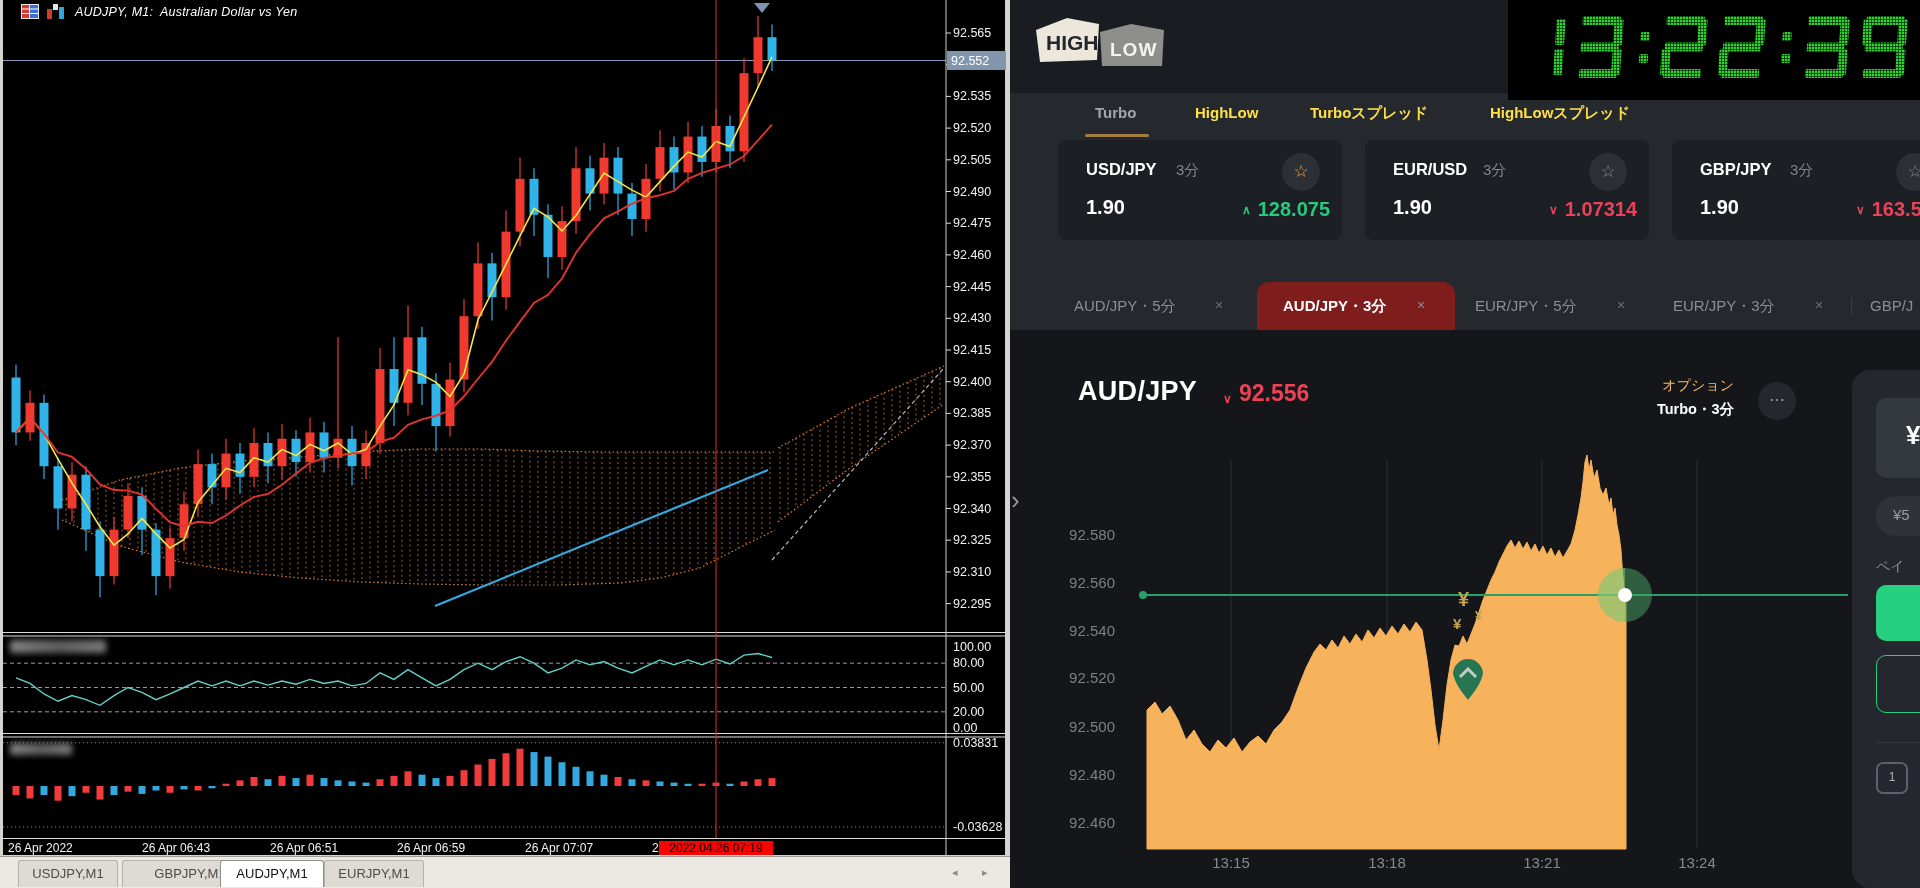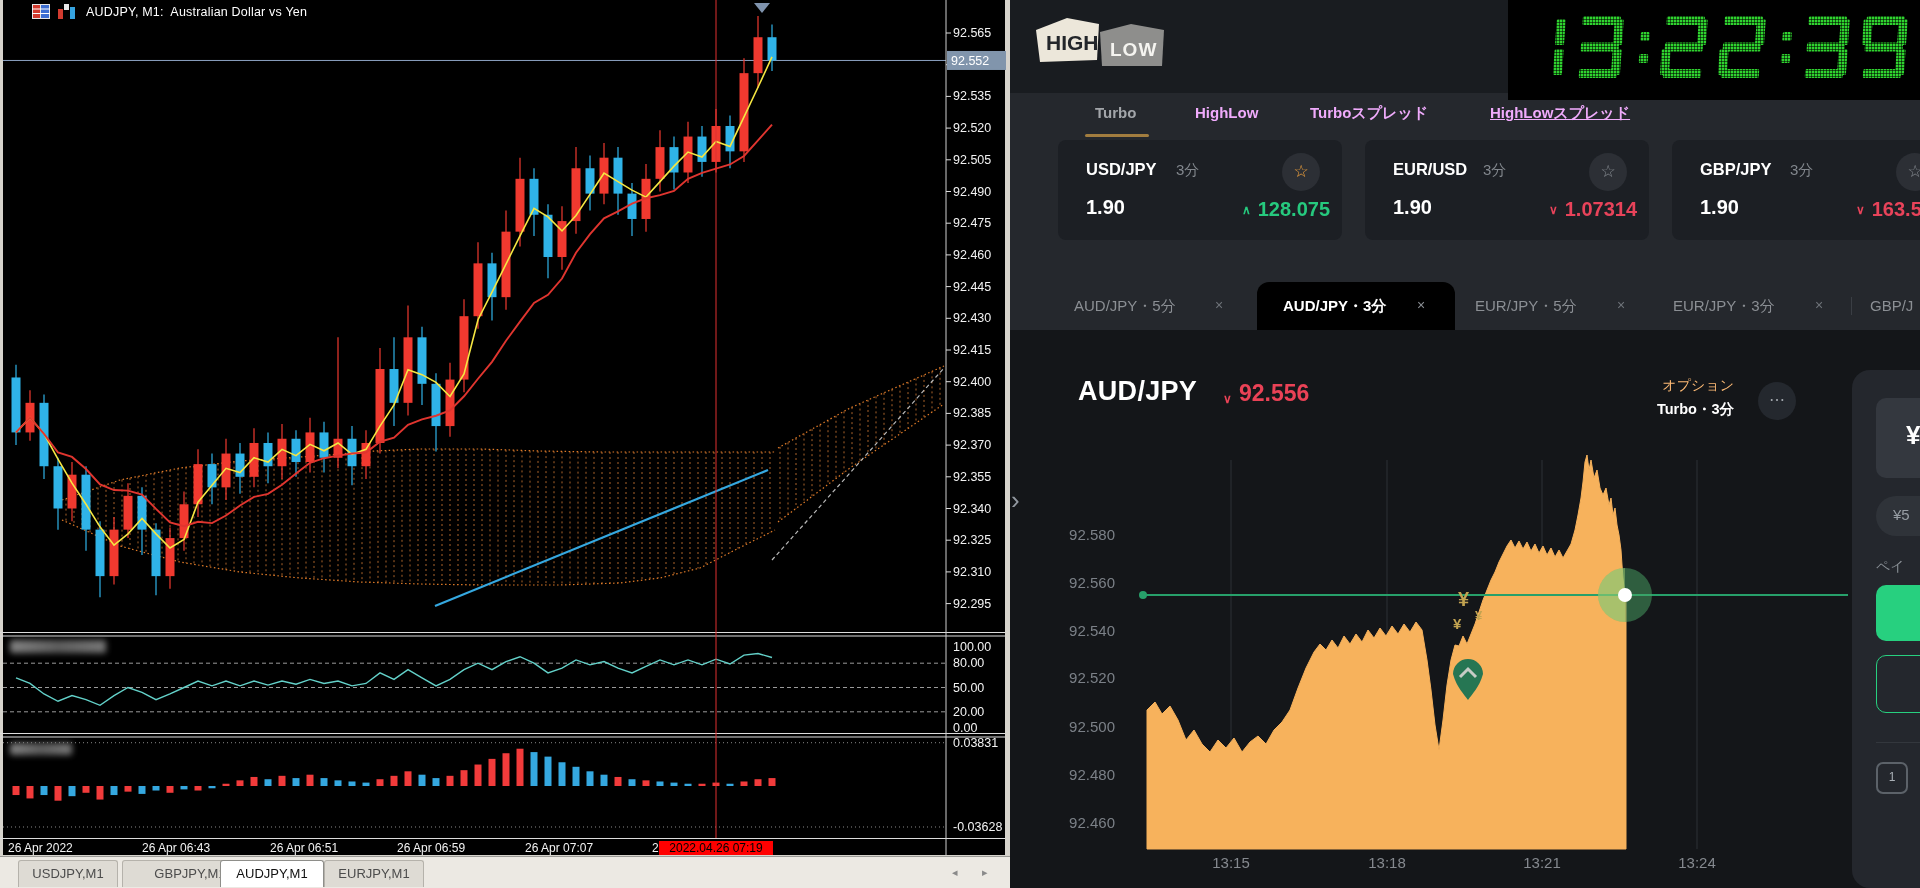--- a/index.html
+++ b/index.html
@@ -1,48 +1,48 @@
 <!DOCTYPE html>
 <html><head>
 <meta charset="utf-8">
 <style>
   html,body{margin:0;padding:0;background:#0b0c0e;}
   #app{position:relative;width:1920px;height:888px;overflow:hidden;font-family:"Liberation Sans",sans-serif;}
   
   #mt4{position:absolute;left:0;top:0;width:1010px;height:888px;background:#d6d3cc;}
   #mt4svg{position:absolute;left:0;top:0;}
-  .mt4-titlebar{position:absolute;left:18px;top:0;width:1078px;height:24px;z-index:5;}
+  .mt4-titlebar{position:absolute;left:7px;top:0;width:1078px;height:24px;z-index:5;font-style:italic;}
   .mt4-title{position:absolute;left:68px;top:5px;color:#fff;font-size:12.5px;letter-spacing:.2px;white-space:pre;}
   .mt4-ico{position:absolute;top:4px;width:18px;height:15px;}
   .blurpatch{position:absolute;background:linear-gradient(90deg,#9a9a9a,#6f6f6f,#8d8d8d);filter:blur(3px);opacity:.85;border-radius:2px;z-index:4;}
   .mt4-tabbar{position:absolute;left:0;top:856px;width:1010px;height:32px;background:#ece9e3;border-top:1px solid #9a9a96;z-index:6;}
   .mt4-tab{position:absolute;top:3px;height:26px;line-height:26px;text-align:center;font-size:13px;color:#4c4c4c;background:#dedbd4;border:1px solid #b5b2ab;border-bottom:none;border-radius:3px 3px 0 0;}
   .mt4-tab.active{background:#ffffff;color:#111;border-color:#8e8e8a;z-index:2;font-weight:400;}
   .mt4-tabarrow{position:absolute;top:9px;font-size:11px;color:#8a8a8a;}
   
   #hl{position:absolute;left:1010px;top:0;width:910px;height:888px;background:#25282d;overflow:hidden;}
   .hl-header{position:absolute;left:0;top:0;width:1056px;height:93px;background:#191c20;}
   .hl-clock{position:absolute;left:498px;top:0;width:412px;height:100px;background:#000;z-index:9;}
   .hl-clock-grid{position:absolute;left:498px;top:8px;width:412px;height:78px;z-index:10;pointer-events:none;
     background:repeating-linear-gradient(0deg,rgba(0,0,0,.55) 0 1px,transparent 1px 3px),repeating-linear-gradient(90deg,rgba(0,0,0,.55) 0 1px,transparent 1px 3px);}
   .hl-nav{position:absolute;left:0;top:93px;width:910px;height:45px;}
-  .hl-nav-tab{position:absolute;top:11px;font-size:15px;font-weight:700;color:#f0abfc;cursor:pointer;}
+  .hl-nav-tab{position:absolute;top:11px;font-size:15px;font-weight:700;color:#fde047;cursor:pointer;}
   .hl-nav-tab.active{color:#a3a6aa;}
   .hl-nav-underline{position:absolute;height:3px;background:#a27d3f;top:41px;border-radius:2px;}
   .hl-card{position:absolute;top:140px;width:284px;height:100px;background:#1c1f24;border-radius:8px;}
   .hl-card .pair{position:absolute;left:28px;top:20px;color:#fff;font-size:16.5px;font-weight:700;}
   .hl-card .dur{position:absolute;left:118px;top:21px;color:#82878d;font-size:15px;}
   .hl-card .starbtn{position:absolute;right:22px;top:13px;width:38px;height:38px;border-radius:50%;background:#2c2f35;text-align:center;line-height:38px;font-size:17px;cursor:pointer;}
   .hl-card .payout{position:absolute;left:28px;top:56px;color:#fff;font-size:20px;font-weight:700;}
   .hl-card .price{position:absolute;right:12px;top:58px;font-size:20px;font-weight:600;white-space:nowrap;}
   .hl-card .caret{font-size:12px;font-weight:700;margin-right:7px;vertical-align:2px;}
   .hl-charttabs{position:absolute;left:0;top:282px;width:798px;height:48px;text-decoration:underline;}
   .hl-ct-label{position:absolute;top:15px;font-size:15px;color:#8b8f94;cursor:pointer;white-space:nowrap;}
   .hl-ct-x{position:absolute;top:15px;font-size:14px;color:#6f747a;cursor:pointer;}
-  .hl-ct-active{position:absolute;left:247px;top:0;width:198px;height:48px;background:#000000;border-radius:12px 12px 0 0;}
+  .hl-ct-active{position:absolute;left:247px;top:0;width:198px;height:48px;background:#7f1d1d;border-radius:12px 12px 0 0;}
   .hl-ct-active .hl-ct-label{color:#fff;left:26px;font-weight:700;}
   .hl-ct-active .hl-ct-x{left:160px;color:#8b8f94;}
   .hl-ct-sep{position:absolute;left:841px;top:15px;width:1px;height:18px;background:#3a3e44;}
   .hl-chart{position:absolute;left:0;top:330px;width:910px;height:558px;background:#141619;}
   .hl-pair{position:absolute;left:68px;top:46px;color:#fff;font-size:27px;font-weight:700;letter-spacing:.3px;}
   .hl-pair-caret{position:absolute;left:213px;top:62px;color:#ea4256;font-size:12px;font-weight:700;}
   .hl-pair-price{position:absolute;left:229px;top:50px;color:#ea4256;font-size:23px;font-weight:600;}
   .hl-opt-label{position:absolute;right:186px;top:47px;color:#fdba74;font-size:14px;text-align:right;}
   .hl-opt-value{position:absolute;right:186px;top:70px;color:#fff;font-size:14.5px;font-weight:700;text-align:right;}
   .hl-dots{position:absolute;right:124px;top:52px;width:38px;height:38px;border-radius:50%;background:#24282e;color:#9fa4aa;text-align:center;line-height:36px;font-size:16px;cursor:pointer;}
@@ -495,21 +495,21 @@
             <rect x="345" y="26.5" width="38" height="9" fill="#2fd42f" rx="1.5"></rect>
           </g>
         </svg>
     </div>
     <div class="hl-clock-grid"></div>
     <div class="hl-nav" id="hl-nav">
         <span class="hl-nav-tab active" style="left: 85px;">Turbo</span>
         <div class="hl-nav-underline" style="left: 75px; width: 64px;"></div>
         <span class="hl-nav-tab" style="left: 185px;">HighLow</span>
         <span class="hl-nav-tab" style="left: 300px;">Turboスプレッド</span>
-        <span class="hl-nav-tab" style="left: 480px; text-decoration: underline;">HighLowスプレッド</span>
+        <span class="hl-nav-tab" style="left: 480px;">HighLowスプレッド</span>
       </div>
     <div id="hl-cards">
         <div class="hl-card" style="left: 48px;">
           <span class="pair">USD/JPY</span>
           <span class="dur">3分</span>
           <span class="starbtn" style="color:#f5a43c">☆</span>
           <span class="payout">1.90</span>
           <span class="price" style="color:#26c97e"><span class="caret">∧</span>128.075</span>
         </div>
         <div class="hl-card" style="left: 355px;">

